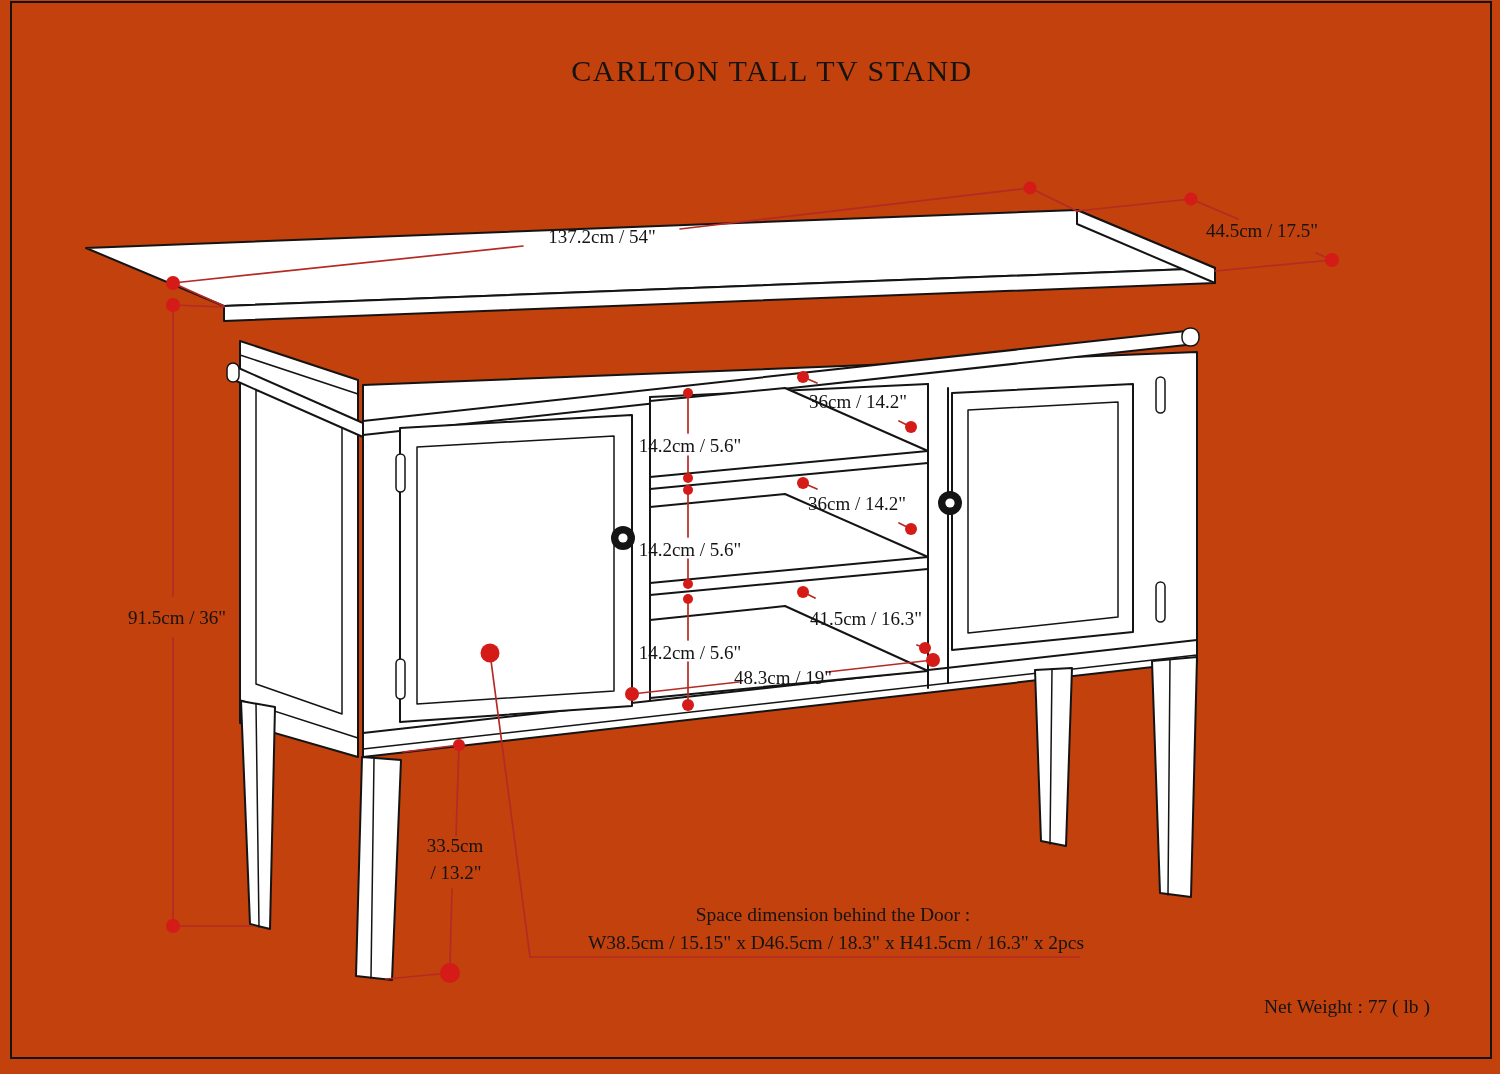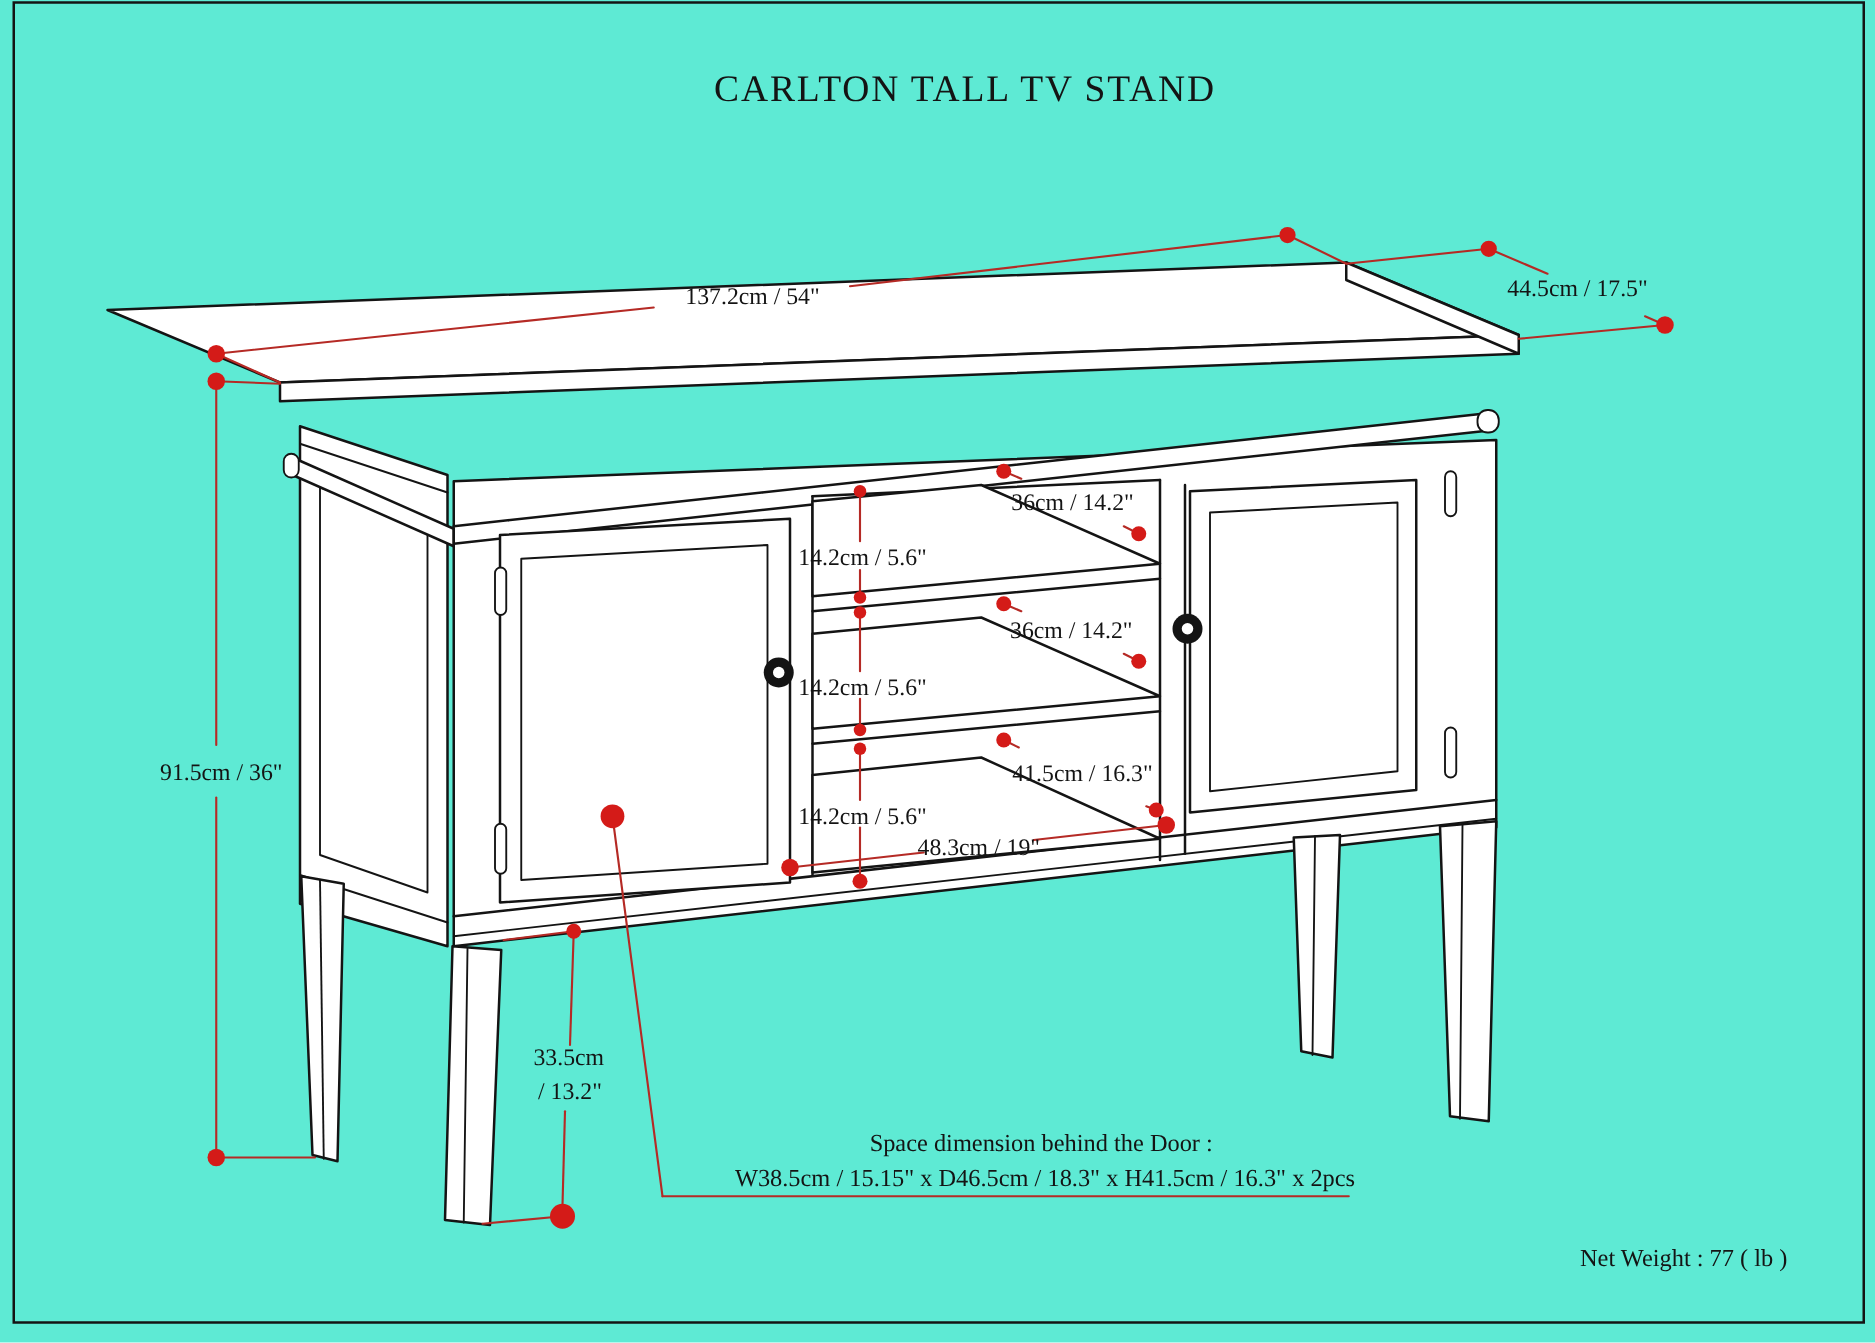--- a/index.html
+++ b/index.html
@@ -1,16 +1,16 @@
 <!DOCTYPE html>
 <html><head>
 <meta charset="utf-8">
 <style>
   html,body{margin:0;padding:0;background:#fff;}
-  .page{position:relative;width:1500px;height:1074px;background:#5eead4;overflow:hidden;
+  .page{position:relative;width:1500px;height:1074px;background:#c2410c;overflow:hidden;
         font-family:"Liberation Serif", serif;}
   svg{display:block}
   text{fill:#141414;}
   .title-text{font-size:30px;letter-spacing:1.5px;}
   .dim-text{font-size:19px;}
   .note-text{font-size:19.5px;}
 </style>
 </head>
 <body>
 

